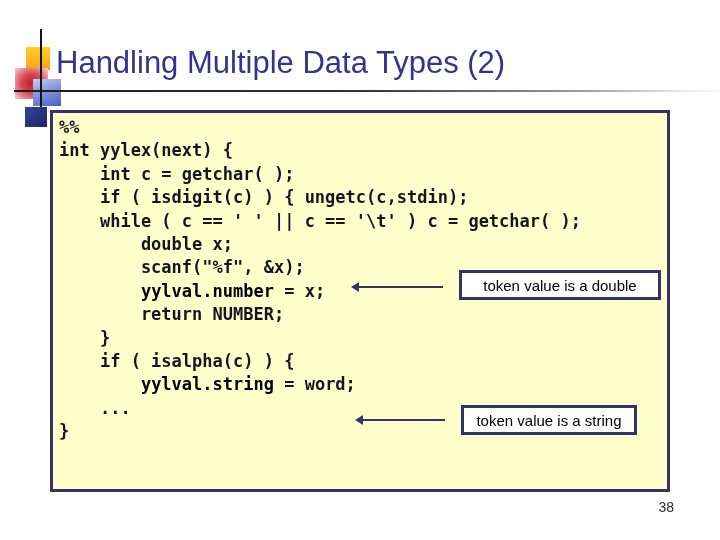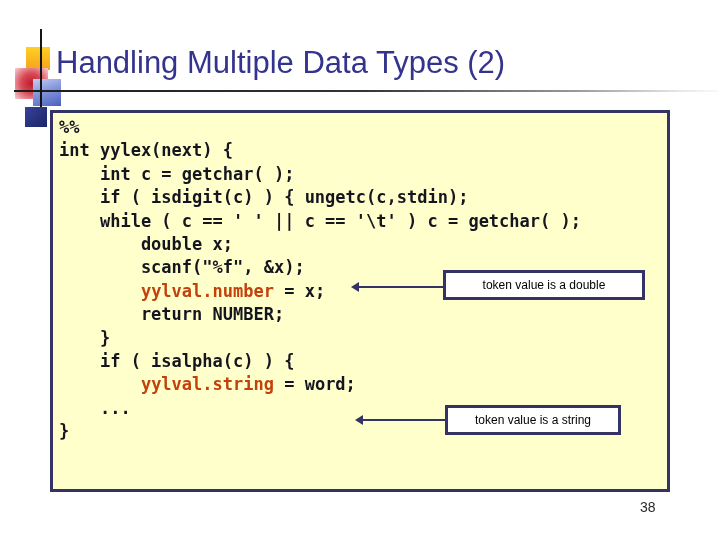--- a/index.html
+++ b/index.html
@@ -30,41 +30,41 @@
   .codebox{
     position:absolute;left:50px;top:110px;width:620px;height:382px;
     box-sizing:border-box;border:3px solid #333366;background:#ffffcc;
     padding:3px 0 0 6px;overflow:hidden;
   }
   .code-line{
     white-space:pre;
     font-family:"DejaVu Sans Mono","Liberation Mono",monospace;
     font-weight:bold;font-size:17px;line-height:23.4px;color:#15151f;
   }
-  .code-line .hl{color:#c2410c;}
+  .code-line .hl{color:#000000;}
   
   .callout{
     position:absolute;box-sizing:border-box;height:30px;
     background:#ffffff;border:3px solid #333366;
     display:flex;align-items:center;justify-content:center;
-    font-size:12px;color:#000000;white-space:nowrap;
+    font-size:15px;color:#000000;white-space:nowrap;margin-left:16px;
   }
   .callout-1{left:443px;top:270px;width:202px;}
   .callout-2{left:445px;top:405px;width:176px;}
   .arrow{position:absolute;height:2px;background:#333366;}
   .arrow-1{left:358px;top:286px;width:85px;}
   .arrow-2{left:362px;top:419px;width:83px;}
   .arrow::before{
     content:"";position:absolute;left:-7px;top:-4px;
     border-top:5px solid transparent;border-bottom:5px solid transparent;
     border-right:8px solid #333366;
   }
   
   .pagenum{
-    position:absolute;left:640px;top:499px;width:34px;text-align:left;
+    position:absolute;left:640px;top:499px;width:34px;text-align:right;
     font-size:14px;color:#2b2b2b;
   }
 </style>
 </head>
 <body>
 
 <div class="sq sq-yellow"></div>
 <div class="sq sq-red"></div>
 <div class="sq sq-blue"></div>
 <div class="hrule"></div>

